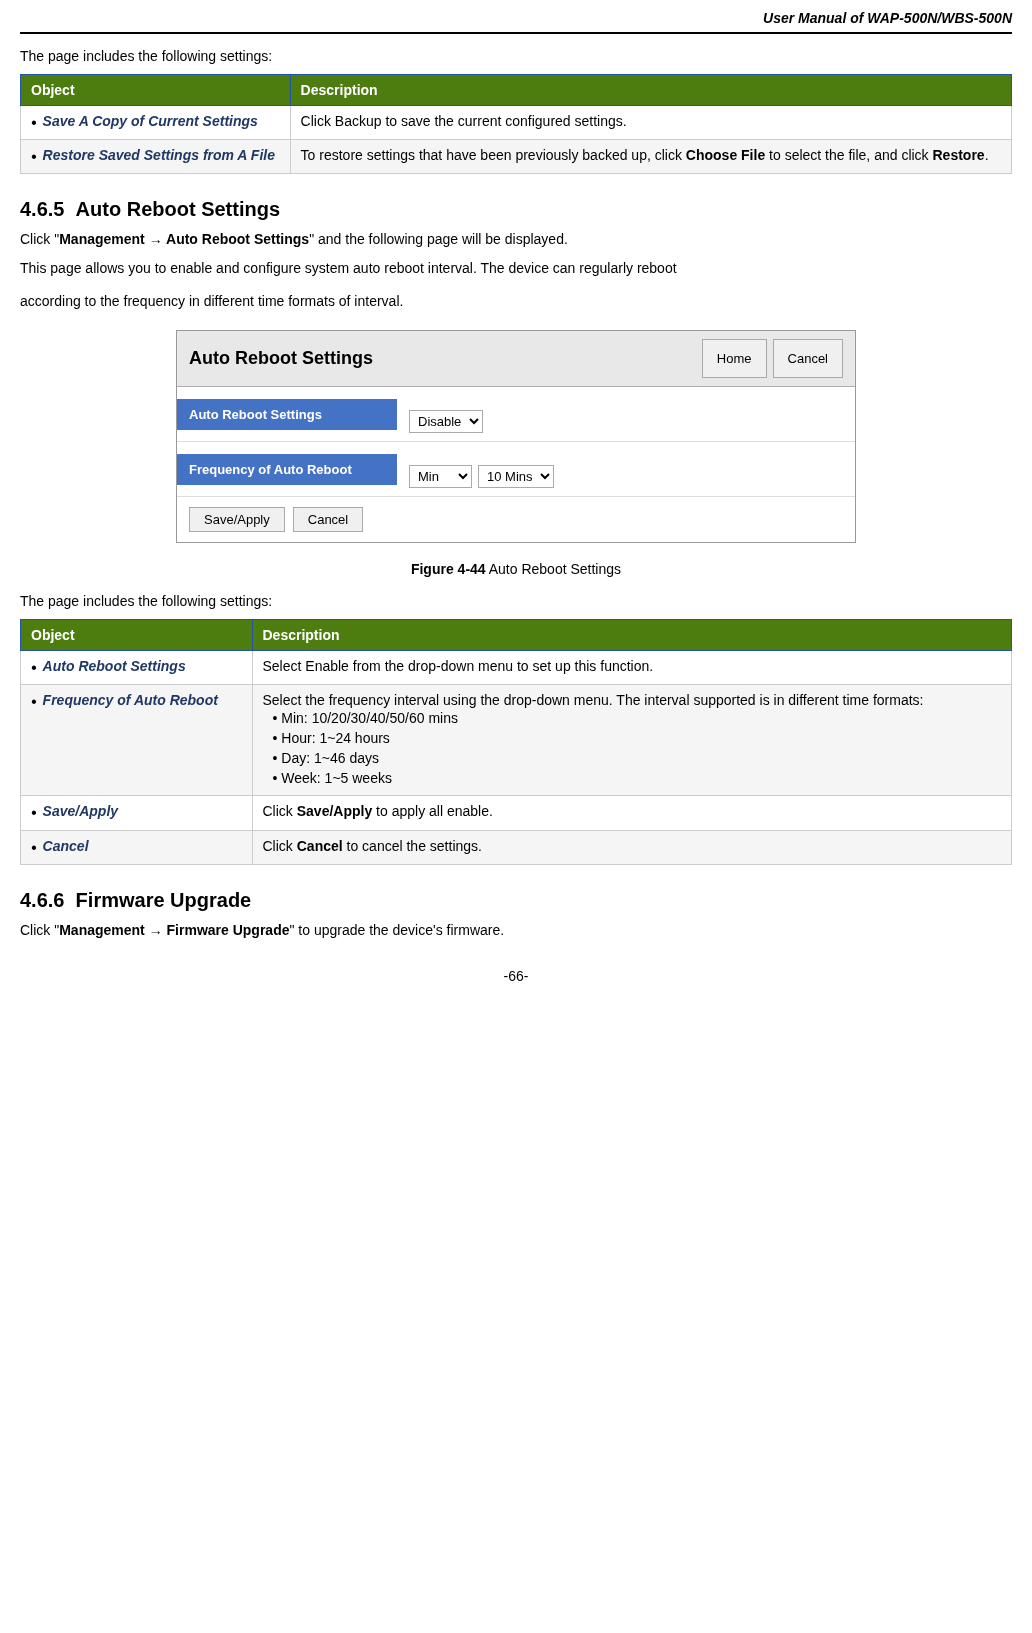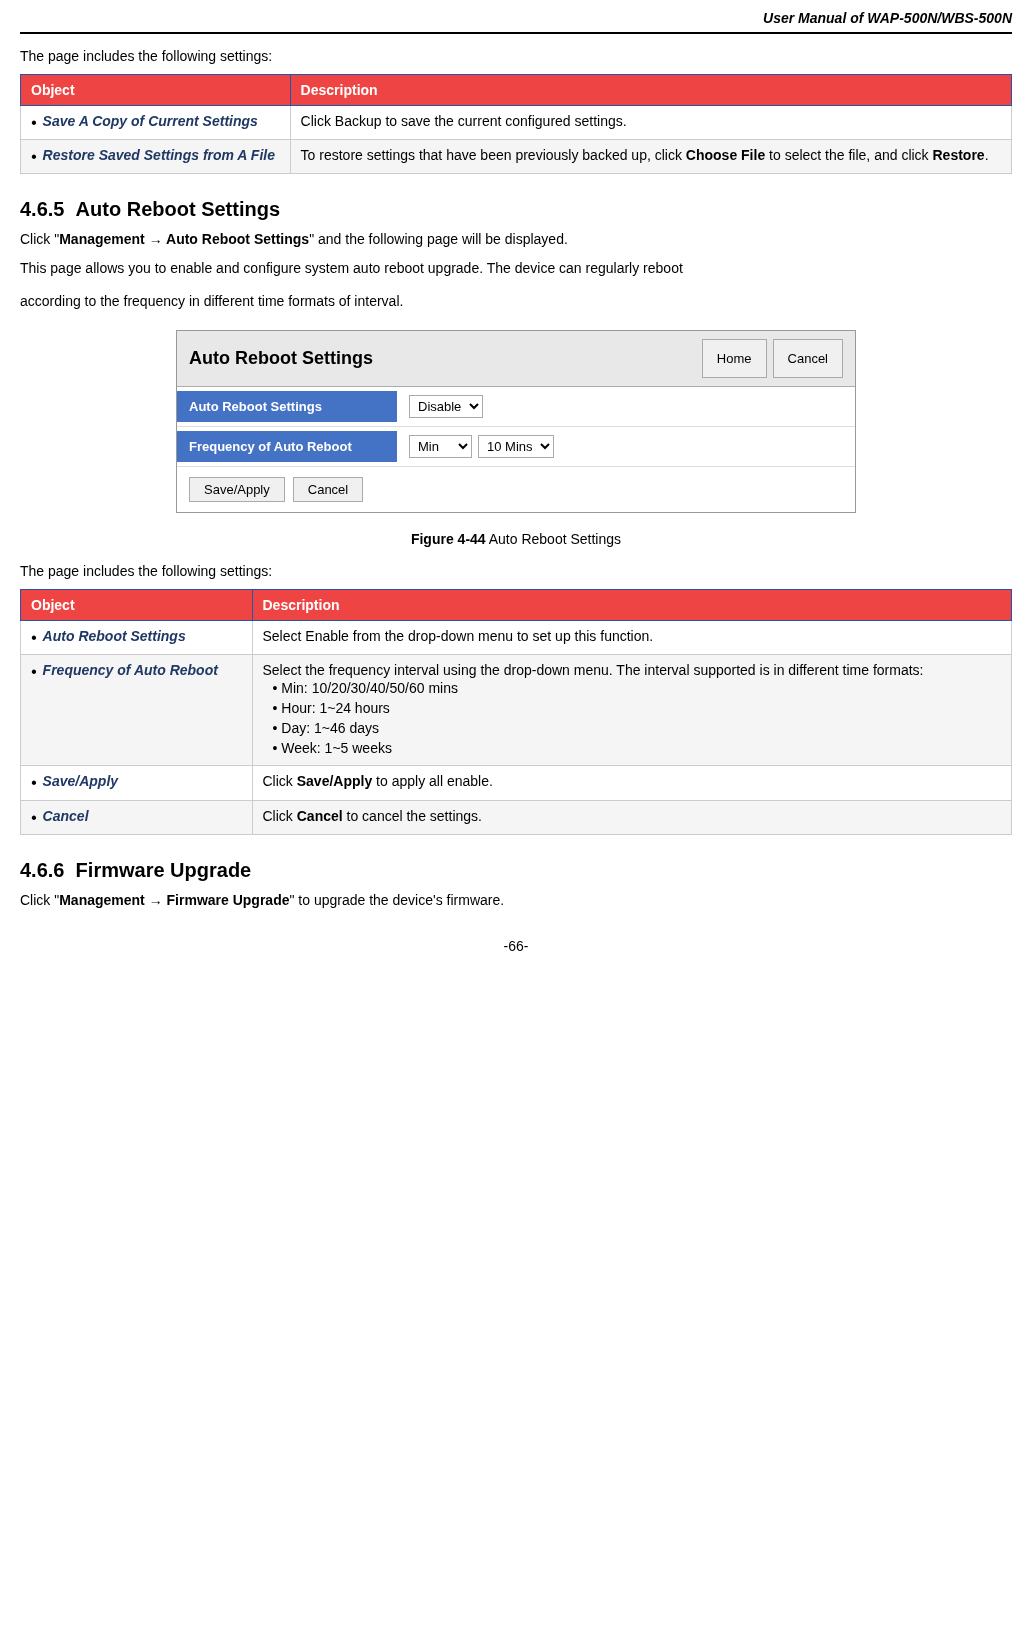--- a/index.html
+++ b/index.html
@@ -24,21 +24,21 @@
     .intro-text {
       margin-bottom: 10px;
       font-size: 14px;
     }
     table.settings-table {
       width: 100%;
       border-collapse: collapse;
       margin-bottom: 20px;
     }
     table.settings-table th {
-      background-color: #ef4444;
+      background-color: #4d7c0f;
       color: #fff;
       font-weight: bold;
       padding: 7px 10px;
       text-align: left;
       border: 1px solid #2255aa;
     }
     table.settings-table td {
       padding: 7px 10px;
       border: 1px solid #ccc;
       vertical-align: top;
@@ -134,20 +134,21 @@
       font-size: 13px;
       display: flex;
       align-items: center;
       gap: 6px;
     }
     select.ui-select {
       padding: 2px 4px;
       font-size: 13px;
       border: 1px solid #aaa;
       background: #fff;
+      margin-top: 15px;
     }
     .ui-footer {
       padding: 10px 12px;
       display: flex;
       gap: 8px;
       background: #fff;
     }
     .ui-action-btn {
       background: #f0f0f0;
       border: 1px solid #aaa;
@@ -221,21 +222,21 @@
 
 <div class="section-heading">
   <span>4.6.5</span>&nbsp;&nbsp;<span>Auto Reboot Settings</span>
 </div>
 
 <p class="nav-text">
   Click "<strong>Management → Auto Reboot Settings</strong>" and the following page will be displayed.
 </p>
 
 <p class="desc-text">
-  <span>This page allows you to enable and configure system auto reboot upgrade. The device can regularly reboot</span>
+  <span>This page allows you to enable and configure system auto reboot interval. The device can regularly reboot</span>
 </p>
 <p class="desc-text">
   <span>according to the frequency in different time formats of interval.</span>
 </p>
 
 <div class="ui-screenshot">
   <div class="ui-header">
     <span class="ui-title">Auto Reboot Settings</span>
     <div class="ui-header-buttons">
       <button class="ui-btn">Home</button>

